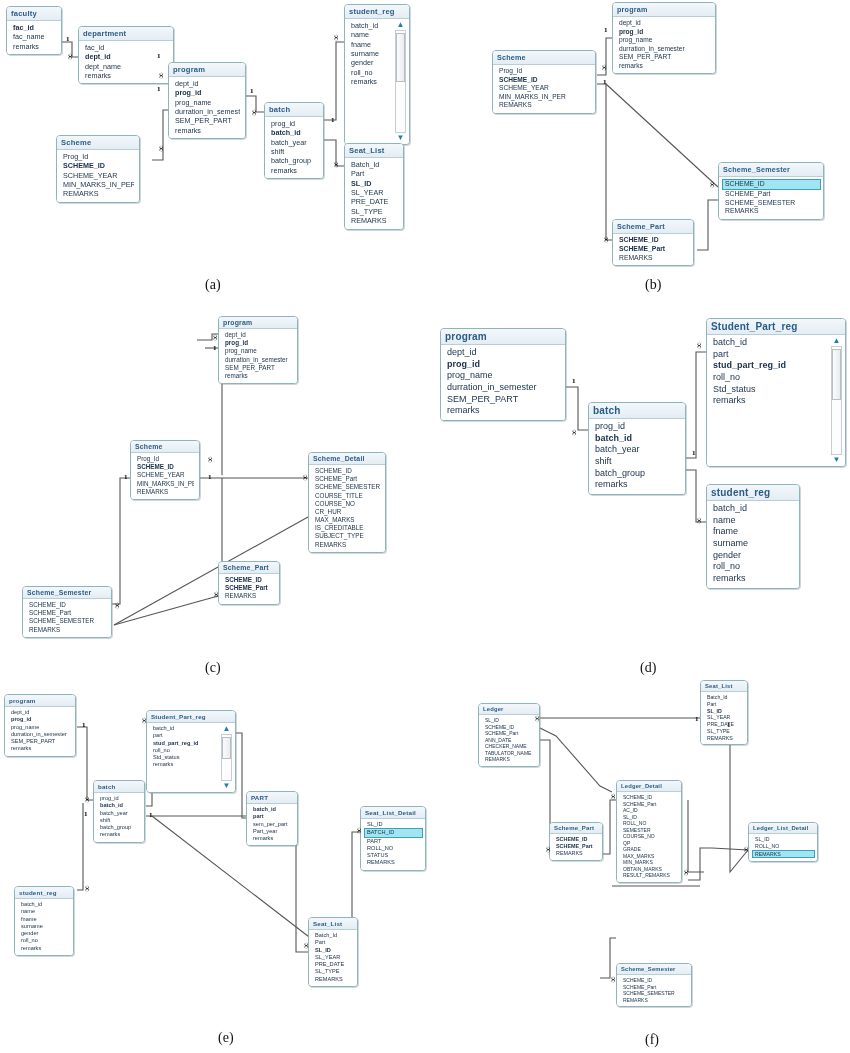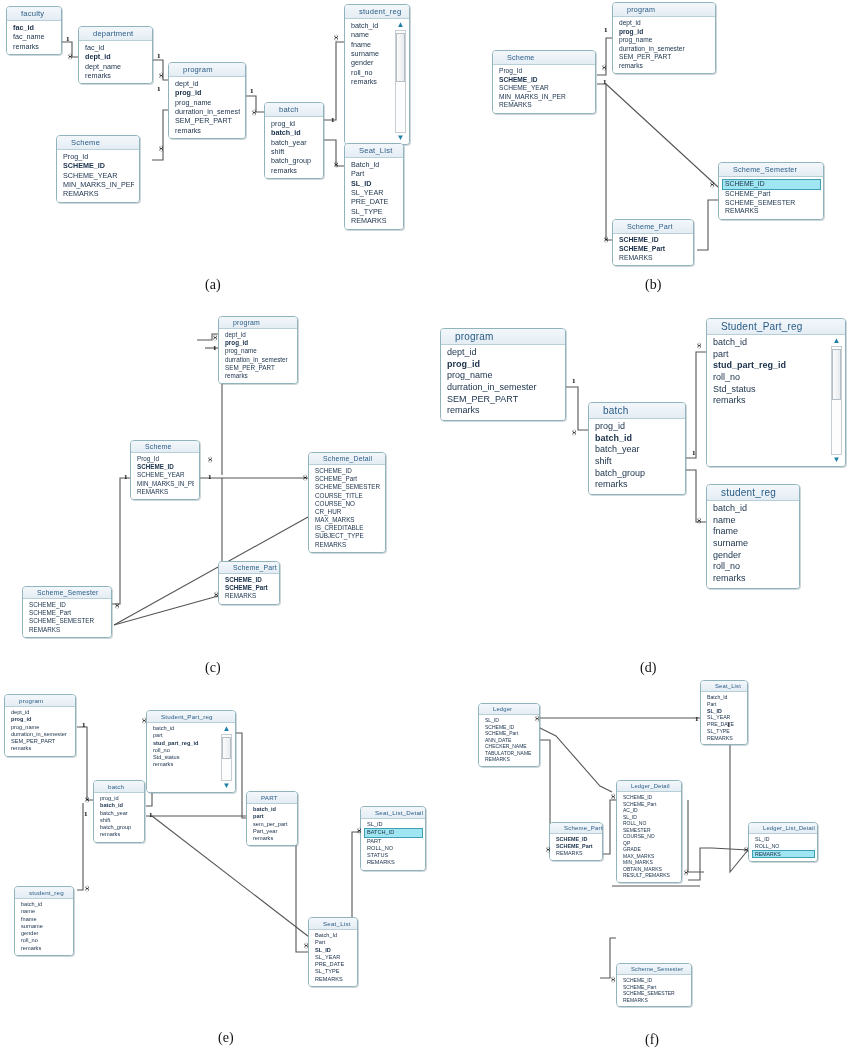--- a/index.html
+++ b/index.html
@@ -17,22 +17,22 @@
     background:#ffffff;
     border:1px solid #8fb4bb;
     border-radius:4px;
     box-shadow:1px 1px 0 rgba(120,140,150,.35);
     box-sizing:border-box;
     z-index:5;
   }
   .tbl .hdr{
     background:linear-gradient(#f3f7fb,#e4edf4);
     color:#2a5c86;
-    font-weight:normal;
-    padding:2px 5px 2px 14px;
+    font-weight:bold;
+    padding:2px 5px 2px 4px;
     border-bottom:1px solid #b9cfd8;
     border-radius:3px 3px 0 0;
     letter-spacing:.2px;
     white-space:nowrap;
     overflow:hidden;
   }
   .tbl .body{
     padding:2px 5px 3px 6px;
     color:#19304a;
     background:#fff;
@@ -148,21 +148,21 @@
     </g>
   </svg>
 <div class="tbl" style="left: 6px; top: 6px; width: 56px;">
       <div class="hdr" style="font-size: 7.6px;">faculty</div>
       <div class="body" style="font-size: 7.2px;">
         <div class="fld pk">fac_id</div>
         <div class="fld">fac_name</div>
         <div class="fld">remarks</div>
       </div>
     </div>
-    <div class="tbl" style="left: 78px; top: 26px; width: 75px;">
+    <div class="tbl" style="left: 78px; top: 26px; width: 96px;">
       <div class="hdr" style="font-size: 7.6px;">department</div>
       <div class="body" style="font-size: 7.2px;">
         <div class="fld">fac_id</div>
         <div class="fld pk">dept_id</div>
         <div class="fld">dept_name</div>
         <div class="fld">remarks</div>
       </div>
     </div>
     <div class="tbl" style="left: 168px; top: 62px; width: 78px;">
       <div class="hdr" style="font-size: 7.6px;">program</div>

